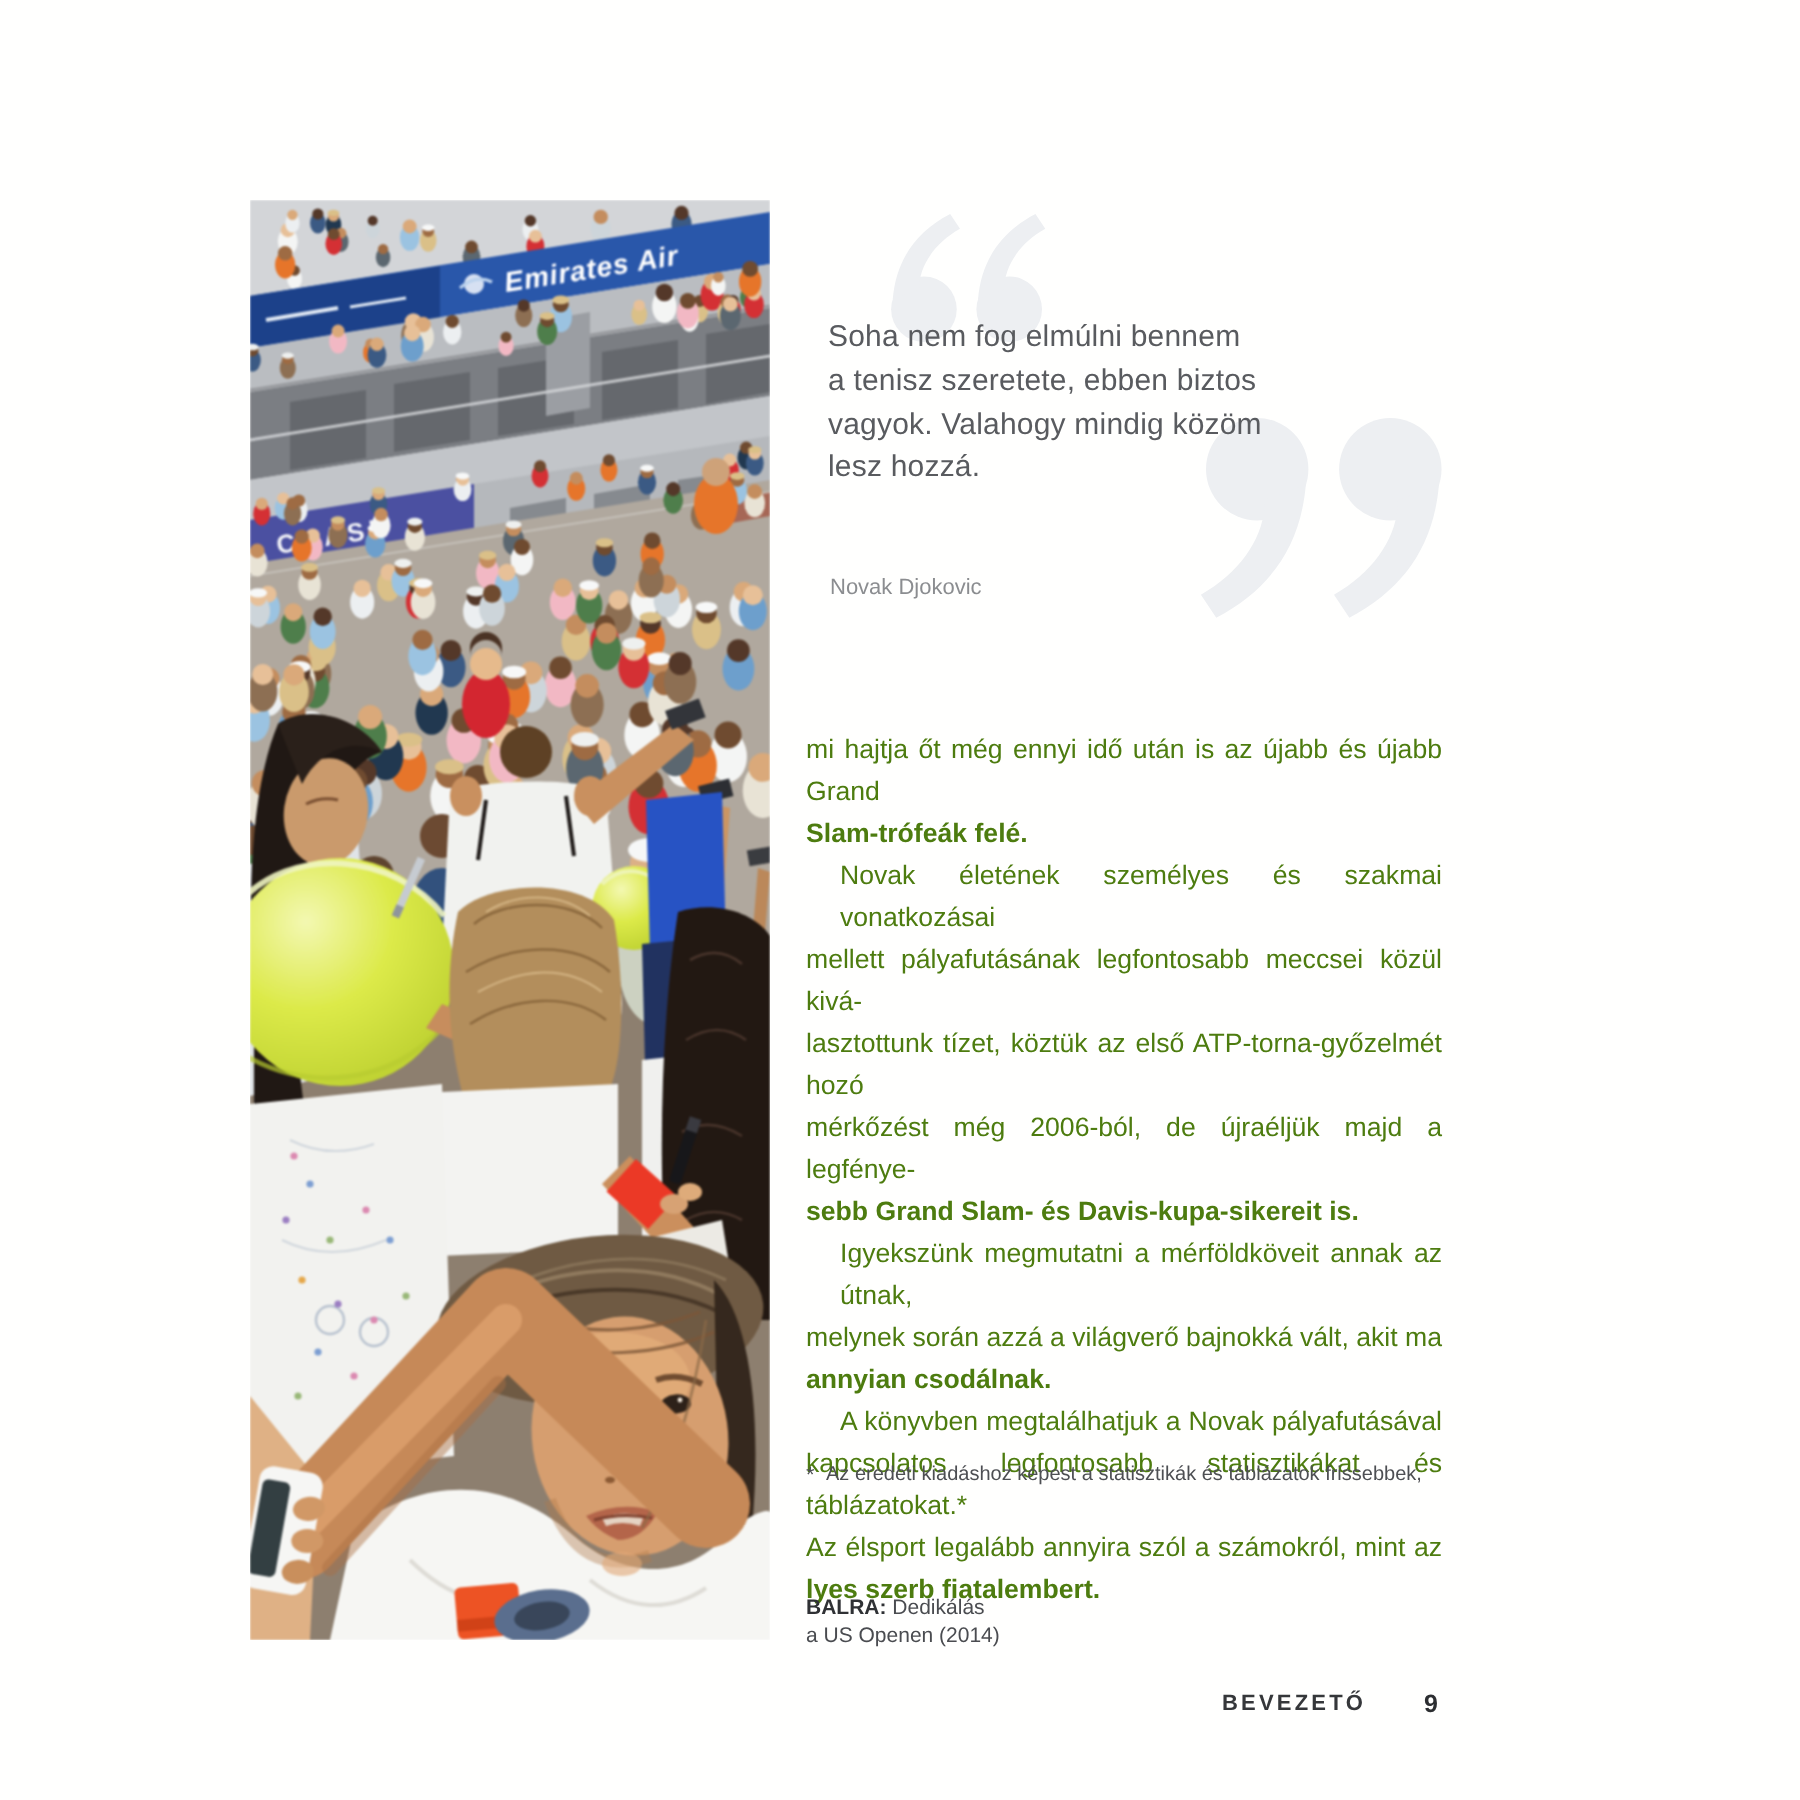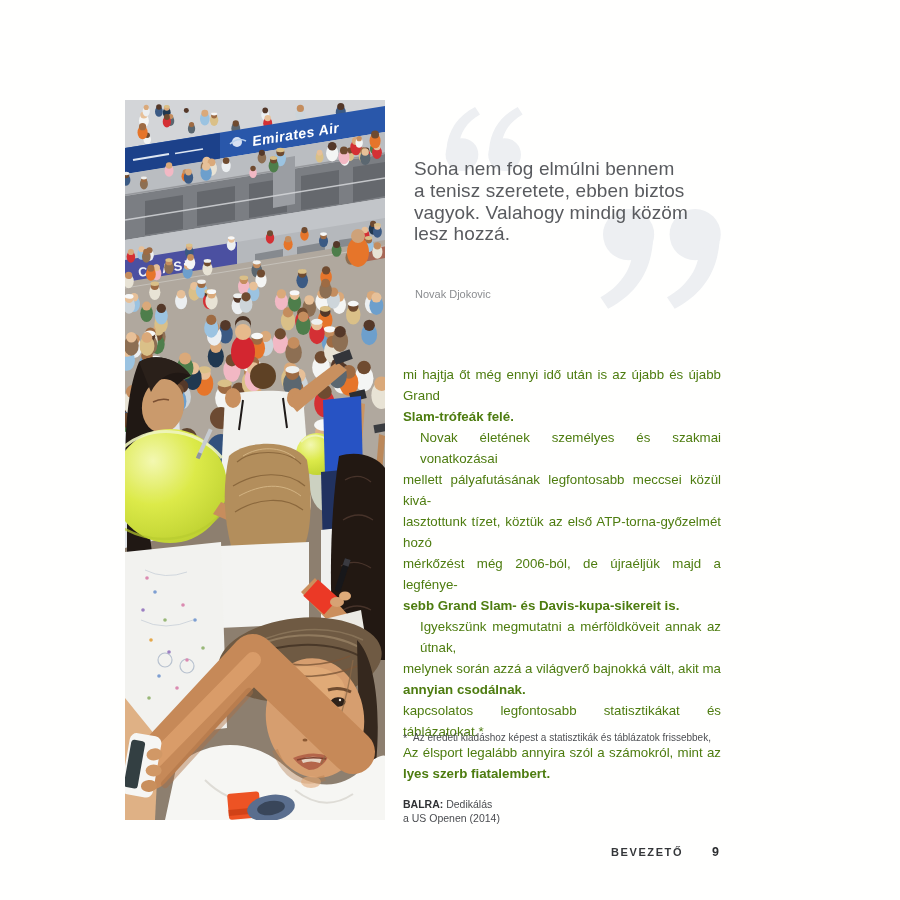--- a/index.html
+++ b/index.html
@@ -7,21 +7,21 @@
        font-family:"Liberation Sans",sans-serif;-webkit-font-smoothing:antialiased;}
   .page{position:absolute;inset:0;background:#fffffe;}
 
   
   .photo{position:absolute;left:125px;top:100px;width:260px;height:720px;overflow:hidden;}
   .photo svg{display:block;filter:blur(.45px) saturate(1.04);}
 
   
   .qmark{position:absolute;color:#edeff2;}
   .quote-text{position:absolute;left:414px;top:158px;width:310px;
-      font-size:19px;line-height:21.8px;color:#595b5f;letter-spacing:.1px;}
+      font-size:15px;line-height:21.8px;color:#595b5f;letter-spacing:.1px;}
   .quote-attr{position:absolute;left:415px;top:288px;font-size:11px;color:#8b8d90;}
 
   
   .body-text{position:absolute;left:403px;top:364px;width:318px;
       font-size:13.3px;line-height:21px;color:#4d7c0f;}
   .body-line{text-align:justify;text-align-last:justify;}
   .body-line.para-end{text-align-last:left;font-weight:bold;}
   .body-line.indent{padding-left:17px;}
 
   
@@ -669,20 +669,21 @@
       <div class="body-line">mi hajtja őt még ennyi idő után is az újabb és újabb Grand</div>
       <div class="body-line para-end">Slam-trófeák felé.</div>
       <div class="body-line indent">Novak életének személyes és szakmai vonatkozásai</div>
       <div class="body-line">mellett pályafutásának legfontosabb meccsei közül kivá-</div>
       <div class="body-line">lasztottunk tízet, köztük az első ATP-torna-győzelmét hozó</div>
       <div class="body-line">mérkőzést még 2006-ból, de újraéljük majd a legfénye-</div>
       <div class="body-line para-end">sebb Grand Slam- és Davis-kupa-sikereit is.</div>
       <div class="body-line indent">Igyekszünk megmutatni a mérföldköveit annak az útnak,</div>
       <div class="body-line">melynek során azzá a világverő bajnokká vált, akit ma</div>
       <div class="body-line para-end">annyian csodálnak.</div>
+      <div class="body-line indent">A könyvben megtalálhatjuk a Novak pályafutásával</div>
       <div class="body-line">kapcsolatos legfontosabb statisztikákat és táblázatokat.*</div>
       <div class="body-line">Az élsport legalább annyira szól a számokról, mint az</div>
       <div class="body-line para-end">lyes szerb fiatalembert.</div>
     </div>
 
   <div class="footnote">
     <div><span class="marker">*</span><span>Az eredeti kiadáshoz képest a statisztikák és táblázatok frissebbek,</span></div>
   </div>
 
   <div class="caption">

